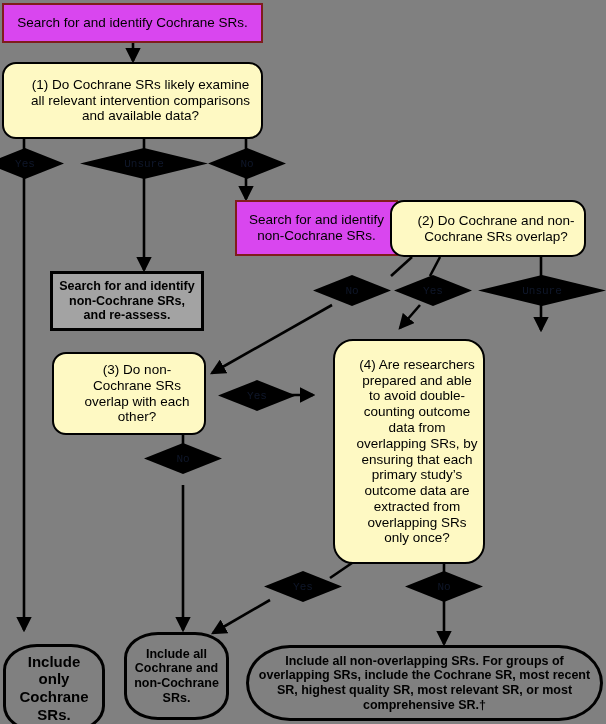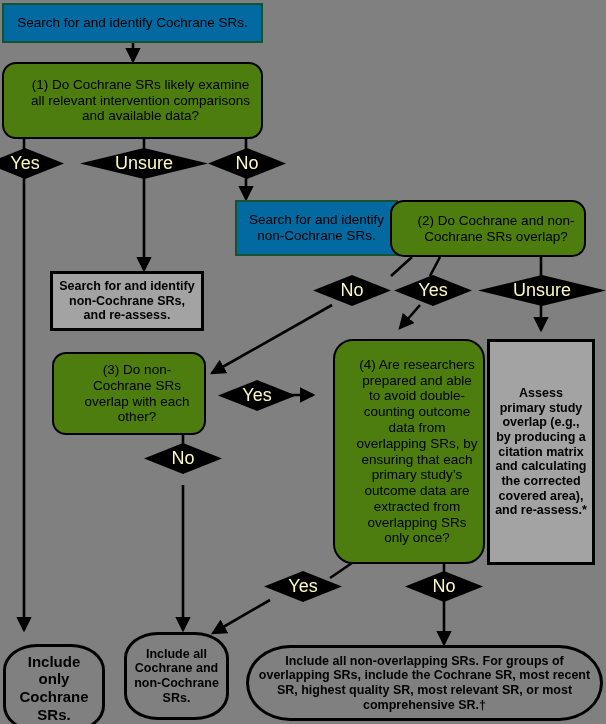--- a/index.html
+++ b/index.html
@@ -30,26 +30,26 @@
     justify-content: center;
     text-align: center;
     color: #000;
     line-height: 1.17;
     z-index: 3;
   }
   .node span { display: block; width: 100%; padding: 0 5px; }
 
   
   .proc {
-    background: #0369a1;
-    border: 2px solid #14532d;
+    background: #d946ef;
+    border: 2px solid #7f1d1d;
   }
   
   .rounded {
-    background: #4d7c0f;
+    background: #fef9c3;
     border: 2.5px solid #000;
     border-radius: 14px;
     padding-left: 16px;
   }
   
   .grayproc {
     background: #a3a3a3;
     border: 3px solid #000;
     font-weight: bold;
   }
@@ -71,23 +71,23 @@
     position: absolute;
     left: 0; top: 0;
     width: 100%; height: 100%;
     background: #000;
     -webkit-clip-path: polygon(50% 0, 100% 50%, 50% 100%, 0 50%);
     clip-path: polygon(50% 0, 100% 50%, 50% 100%, 0 50%);
   }
   .diamond .dlabel {
     position: relative;
     z-index: 2;
-    color: #fef9c3;
-    font-size: 18px;
-    font-family: Liberation Sans, sans-serif;
+    color: #0f172a;
+    font-size: 11px;
+    font-family: Liberation Mono, monospace;
     white-space: nowrap;
   }
 </style>
 </head>
 <body>
 
 <div id="canvas">
 
   <svg class="edges" viewBox="0 0 606 724">
     <defs>
@@ -159,23 +159,20 @@
   </div>
 
   <div class="node rounded" style="left:52px; top:352px; width:154px; height:83px; font-size:13.5px;">
     <span>(3) Do non-Cochrane SRs overlap with each other?</span>
   </div>
 
   <div class="node rounded" style="left:333px; top:339px; width:152px; height:225px; font-size:13.5px; border-radius:20px;">
     <span>(4) Are researchers prepared and able to avoid double-counting outcome data from overlapping SRs, by ensuring that each primary study’s outcome data are extracted from overlapping SRs only once?</span>
   </div>
 
-  <div class="node grayproc" style="left:487px; top:339px; width:108px; height:226px; font-size:12.5px;">
-    <span>Assess primary study overlap (e.g., by producing a citation matrix and calculating the corrected covered area), and re-assess.*</span>
-  </div>
 
   <div class="node term" style="left:3px; top:632px; width:102px; height:88px; font-size:15px; border-radius:34px/26px;margin-top:12px;">
     <span>Include only Cochrane SRs.</span>
   </div>
 
   <div class="node term" style="left:124px; top:632px; width:105px; height:88px; font-size:12.5px; border-radius:34px/26px;align-items:center;">
     <span>Include all Cochrane and non-Cochrane SRs.</span>
   </div>
 
   <div class="node term" style="left:246px; top:645px; width:357px; height:76px; font-size:12.5px; border-radius:44px/38px;">

